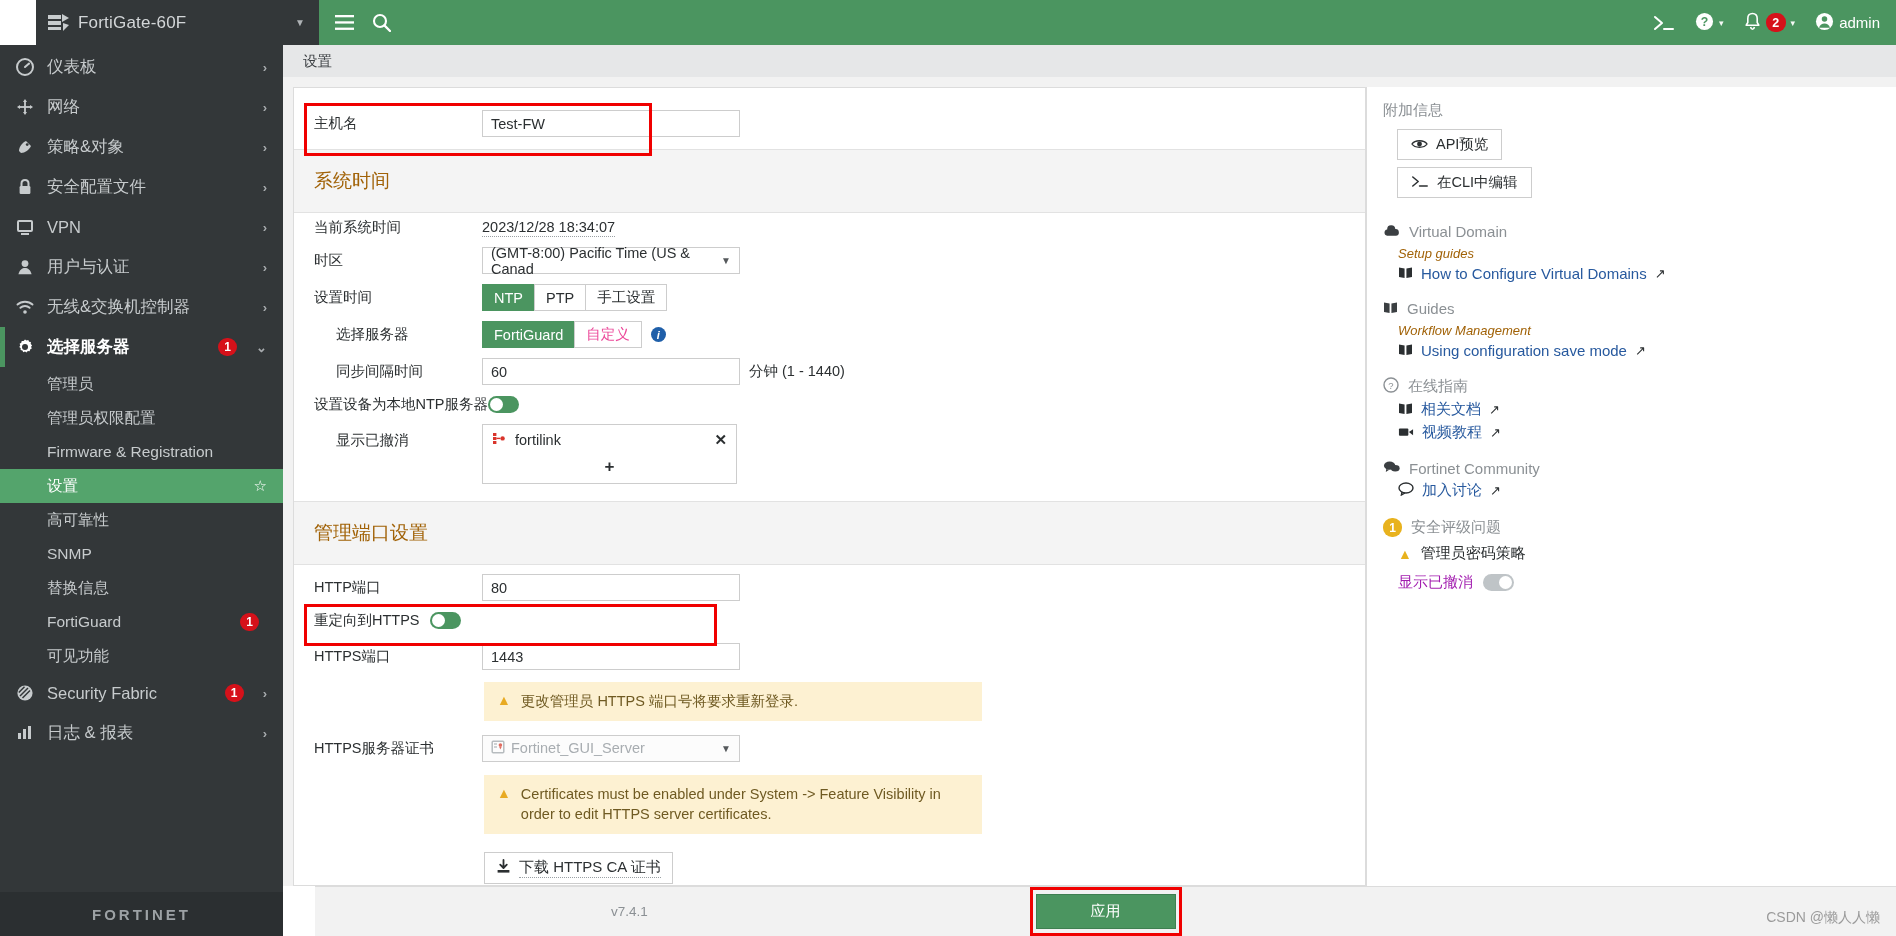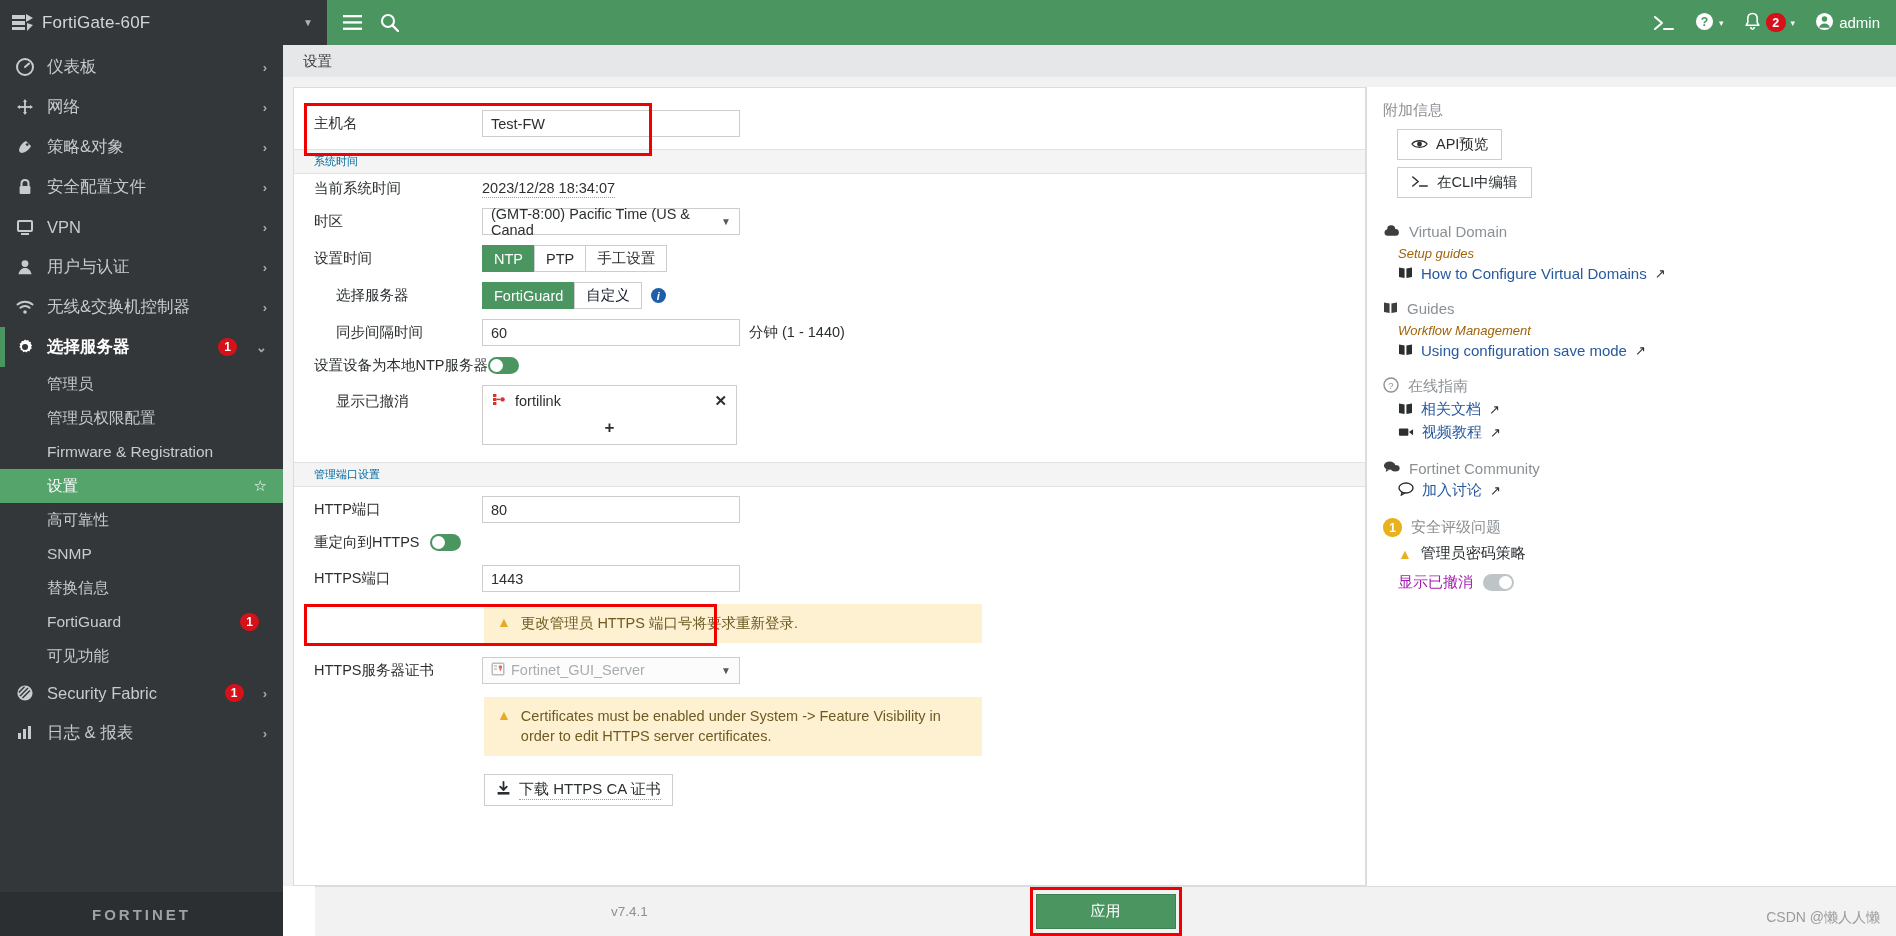--- a/index.html
+++ b/index.html
@@ -7,23 +7,23 @@
     width: 1896px; height: 936px;
     font-family: "Liberation Sans", sans-serif;
     background: #ffffff;
     overflow: hidden;
   }
   .app { position: relative; width: 1896px; height: 936px; display: flex; flex-direction: column; }
 
   
   .topbar { height: 45px; display: flex; align-items: stretch; flex: 0 0 45px; }
   .brand {
-    width: 327px; background: #333739; color: #d3d6d8;
+    width: 283px; background: #333739; color: #d3d6d8;
     display: flex; align-items: center; padding: 0 12px; gap: 8px;
-    font-size: 17px; position: relative;
+    font-size: 17px; position: relative; margin-left: 36px;
   }
   .brand-icon { width: 22px; height: 19px; position: relative; flex: 0 0 22px; }
   .brand-caret { position: absolute; right: 14px; font-size: 10px; color: #aeb2b5; }
   .brand-label { letter-spacing: .2px; }
   .greenbar {
     flex: 1; background: #4b9560; display: flex; align-items: center;
     padding: 0 16px; gap: 18px; color: #ffffff;
   }
   .gb-icon { cursor: pointer; display: flex; align-items: center; justify-content: center; }
   .gb-right { margin-left: auto; display: flex; align-items: center; gap: 20px; font-size: 15px; }
@@ -87,21 +87,21 @@
     border: 1px solid #dcdcdc; position: relative; overflow: hidden;
   }
   .right-col {
     width: 530px; flex: 0 0 530px; background: #ffffff; padding: 14px 20px 0 16px;
     border-left: 1px solid #dcdcdc; margin-top: 10px; overflow: hidden;
   }
 
   
   .section-head {
     background: #f4f4f4; border-top: 1px solid #e2e2e2; border-bottom: 1px solid #e2e2e2;
-    padding: 4px 20px; font-size: 11px; color: #0369a1;
+    padding: 18px 20px; font-size: 19px; color: #a16207;
   }
   .row { display: flex; align-items: center; padding: 5px 20px; font-size: 14.5px; color: #2b2f31; }
   .row .lbl { width: 168px; flex: 0 0 168px; color: #2b2f31; }
   .row .lbl.indent { padding-left: 22px; }
   .row .fld { display: flex; align-items: center; gap: 9px; }
   input[type="text"] {
     border: 1px solid #cdcdcd; height: 27px; padding: 0 8px;
     font-family: "Liberation Sans", sans-serif; font-size: 14.5px; color: #2b2f31;
     background: #fff; outline: none;
   }
@@ -113,21 +113,21 @@
   .selectbox .sel-caret { margin-left: auto; font-size: 10px; color: #55595c; }
   .selectbox.disabled { color: #a8adb1; background: #fcfcfc; cursor: default; }
   .btngroup { display: flex; }
   .btngroup .seg {
     border: 1px solid #cdcdcd; height: 27px; display: flex; align-items: center;
     padding: 0 11px; font-size: 14.5px; background: #fff; color: #2b2f31;
     margin-left: -1px; cursor: pointer;
   }
   .btngroup .seg:first-child { margin-left: 0; }
   .btngroup .seg.on { background: #4b9560; border-color: #4b9560; color: #fff; }
-  .btngroup .seg.off { color: #0f172a; }
+  .btngroup .seg.off { color: #ec4899; }
   .toggle {
     width: 31px; height: 17px; border-radius: 9px; background: #4b9560;
     position: relative; cursor: pointer; display: inline-block;
   }
   .toggle::after {
     content: ""; position: absolute; width: 13px; height: 13px; border-radius: 50%;
     background: #fff; top: 2px; left: 2px;
   }
   .toggle.grey { background: #bfc4c7; }
   .toggle.grey::after { left: auto; right: 2px; }

